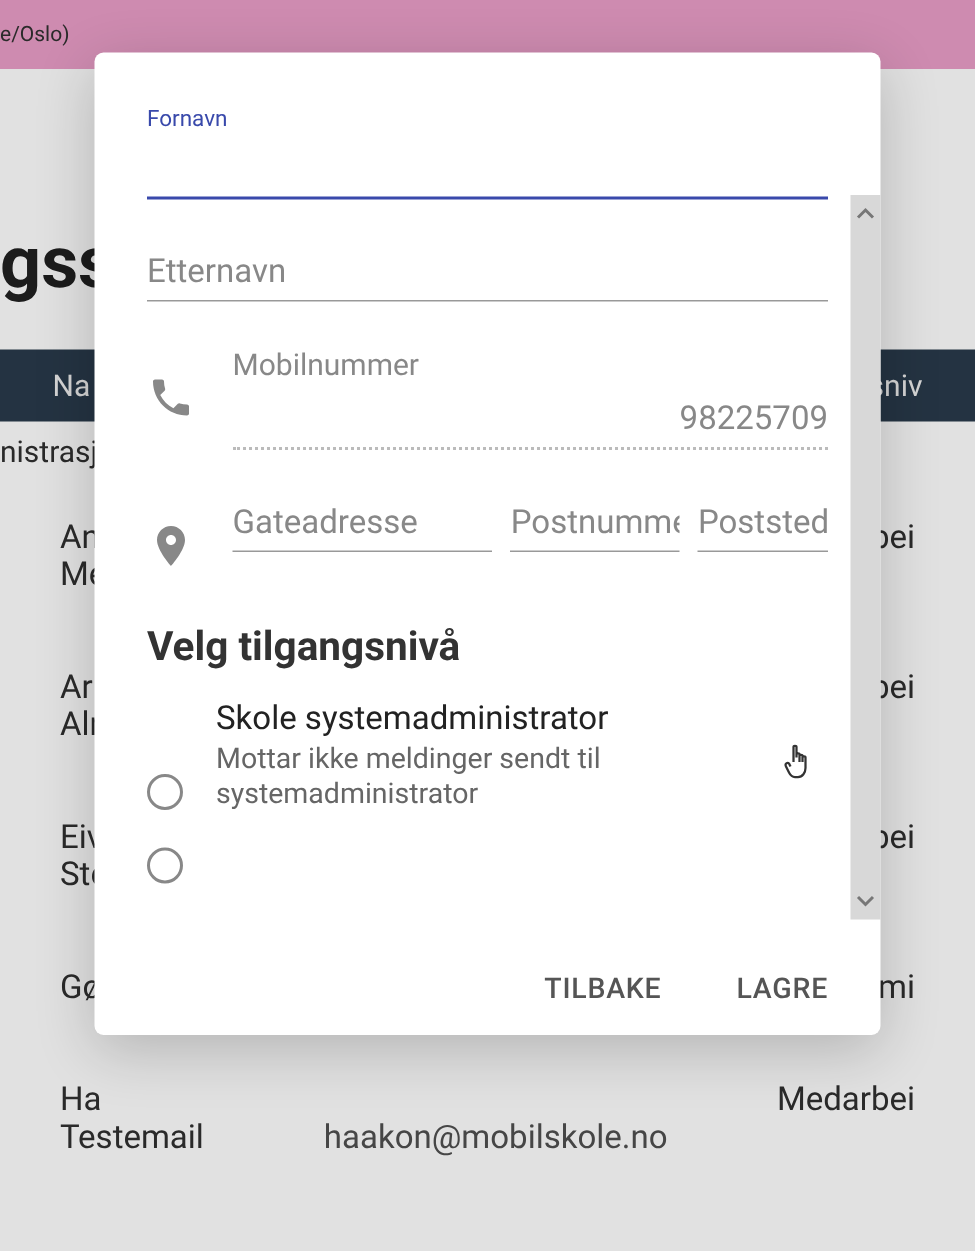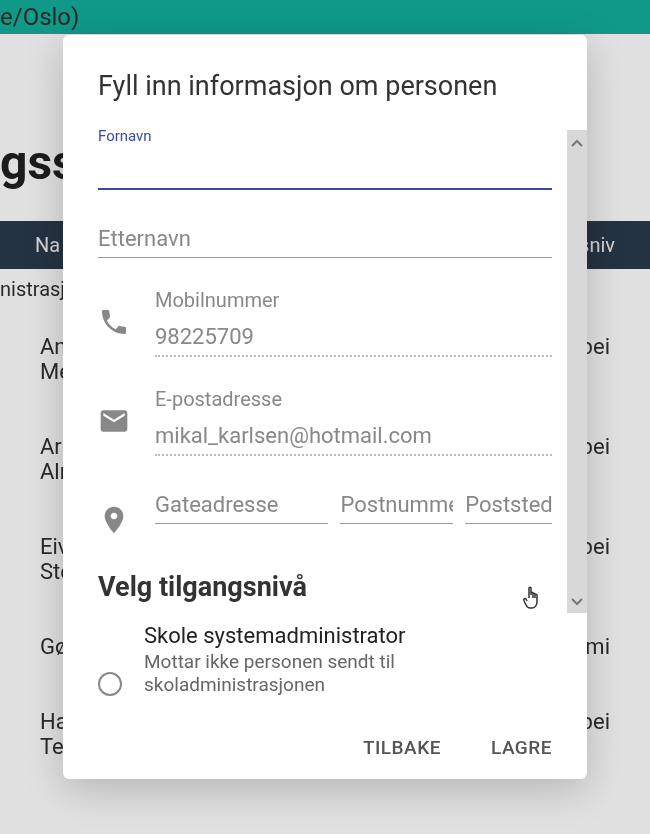--- a/index.html
+++ b/index.html
@@ -17,23 +17,23 @@
     }
     .background {
       position: absolute;
       top: 0;
       left: 0;
       width: 100%;
       height: 100%;
       filter: brightness(0.9);
     }
     .bg-header {
-      background: #14b8a6;
-      padding: 3px 0;
-      font-size: 24px;
+      background: #f9a8d4;
+      padding: 15px 0;
+      font-size: 14px;
       color: #333;
     }
     .bg-title {
       font-size: 48px;
       font-weight: bold;
       color: #222;
       padding: 30px 0 30px 0;
     }
     .bg-tablehead {
       background: #2c3e50;
@@ -124,20 +124,21 @@
     }
     .text-input-dotted {
       width: 100%;
       border: none;
       border-bottom: 2px dotted #bbb;
       font-size: 22px;
       padding: 6px 0;
       outline: none;
       color: #888;
       background: transparent;
+      text-align: right;
     }
     .placeholder-style::placeholder {
       color: #888;
       font-size: 22px;
     }
     .icon-row {
       display: flex;
       align-items: flex-start;
       gap: 25px;
       margin-bottom: 30px;
@@ -296,21 +297,20 @@
             <path d="M1 7 L6 2 L11 7" stroke="#777" stroke-width="2" fill="none"></path>
           </svg>
       </span>
       <span class="scroll-chevron" style="bottom:4px">
         <svg width="12" height="8" viewBox="0 0 12 8">
             <path d="M1 1 L6 6 L11 1" stroke="#777" stroke-width="2" fill="none"></path>
           </svg>
       </span>
     </div>
     <div class="modal-content">
-      <div class="modal-title">Fyll inn informasjon om personen</div>
 
       <div class="row-two">
         <div class="input-group">
           <label class="input-label">Fornavn</label>
           <input class="text-input placeholder-style" type="text" autofocus="" style="">
         </div>
         <div class="input-group">
           <input class="text-input-gray placeholder-style" type="text" placeholder="Etternavn" style="">
         </div>
       </div>
@@ -320,31 +320,20 @@
           <svg viewBox="0 0 24 24" fill="#888">
               <path d="M6.62 10.79c1.44 2.83 3.76 5.14 6.59 6.59l2.2-2.2c.27-.27.67-.36 1.02-.24 1.12.37 2.33.57 3.57.57.55 0 1 .45 1 1V20c0 .55-.45 1-1 1-9.39 0-17-7.61-17-17 0-.55.45-1 1-1h3.5c.55 0 1 .45 1 1 0 1.25.2 2.45.57 3.57.11.35.03.74-.25 1.02l-2.2 2.2z"></path>
             </svg>
         </div>
         <div class="input-group">
           <label class="input-label-gray">Mobilnummer</label>
           <input class="text-input-dotted placeholder-style" type="text" readonly="" value="98225709" style="">
         </div>
       </div>
 
-      <div class="icon-row">
-        <div class="icon-box">
-          <svg viewBox="0 0 24 24" fill="#888">
-              <path d="M20 4H4c-1.1 0-1.99.9-1.99 2L2 18c0 1.1.9 2 2 2h16c1.1 0 2-.9 2-2V6c0-1.1-.9-2-2-2zm0 4l-8 5-8-5V6l8 5 8-5v2z"></path>
-            </svg>
-        </div>
-        <div class="input-group">
-          <label class="input-label-gray">E-postadresse</label>
-          <input class="text-input-dotted placeholder-style" type="text" readonly="" value="mikal_karlsen@hotmail.com" style="">
-        </div>
-      </div>
 
       <div class="address-row">
         <div class="icon-box">
           <svg viewBox="0 0 24 24" fill="#888">
               <path d="M12 2C8.13 2 5 5.13 5 9c0 5.25 7 13 7 13s7-7.75 7-13c0-3.87-3.13-7-7-7zm0 9.5c-1.38 0-2.5-1.12-2.5-2.5s1.12-2.5 2.5-2.5 2.5 1.12 2.5 2.5-1.12 2.5-2.5 2.5z"></path>
             </svg>
         </div>
         <div class="address-fields">
           <div class="input-group">
             <input class="text-input-gray placeholder-style" type="text" placeholder="Gateadresse" style="">
@@ -357,21 +346,21 @@
           </div>
         </div>
       </div>
 
       <div class="section-title">Velg tilgangsnivå</div>
 
       <div class="radio-option">
         <div class="radio-circle"></div>
         <div class="radio-text">
           <div class="radio-title">Skole systemadministrator</div>
-          <div class="radio-desc">Mottar ikke personen sendt til skoladministrasjonen</div>
+          <div class="radio-desc">Mottar ikke meldinger sendt til systemadministrator</div>
         </div>
       </div>
 
       <div class="radio-option">
         <div class="radio-circle"></div>
       </div>
     </div>
 
     <div class="modal-actions">
       <button class="action-btn">TILBAKE</button>

